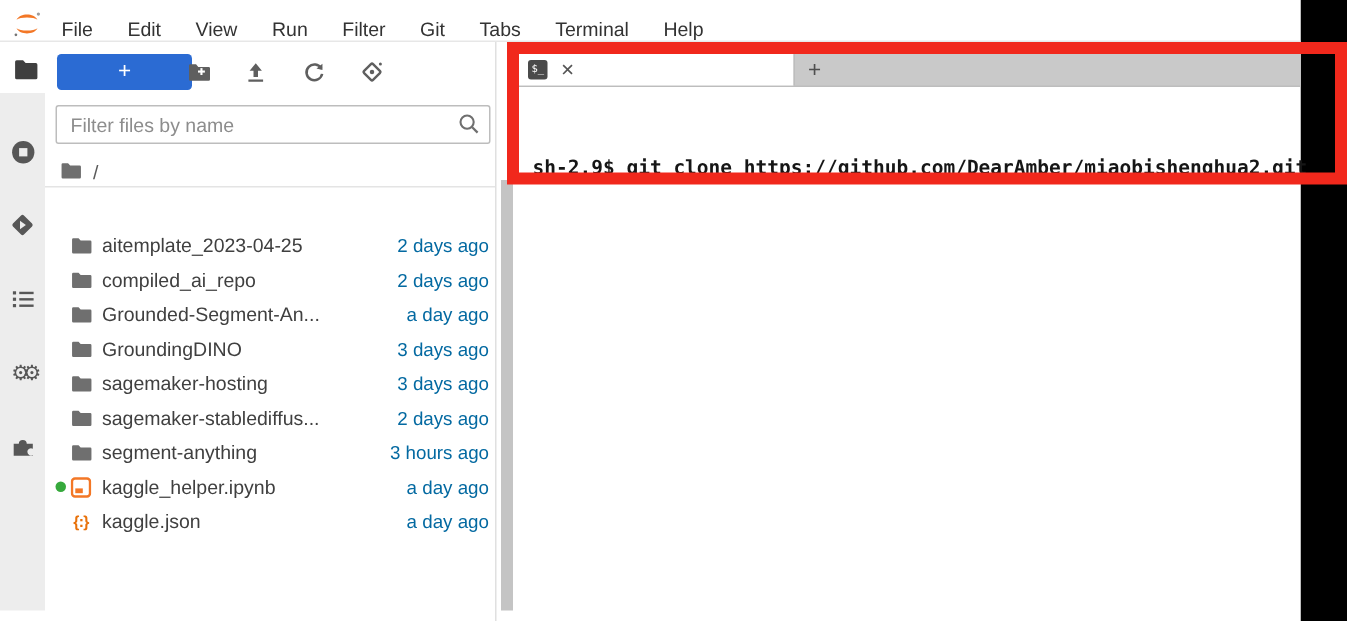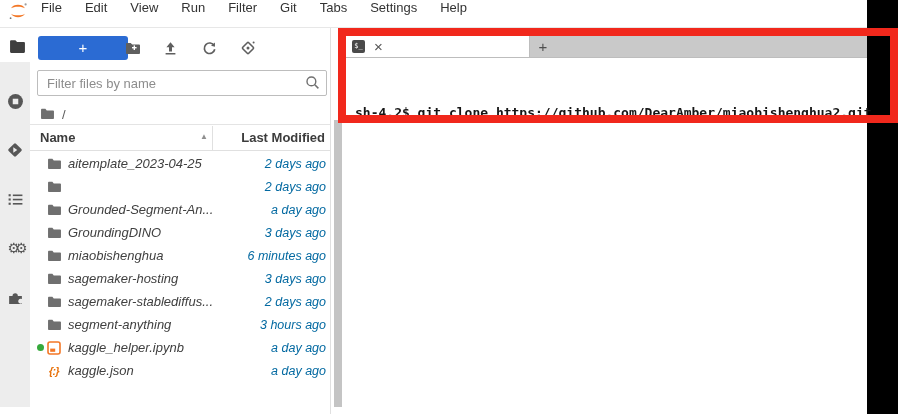--- a/index.html
+++ b/index.html
@@ -4,21 +4,21 @@
 <style>
   * { margin:0; padding:0; box-sizing:border-box; }
   body { font-family:"Liberation Sans","DejaVu Sans",sans-serif; background:#fff; }
   #stage { position:relative; width:898px; height:414px; background:#fff; overflow:hidden; }
 
   
   .black-strip { position:absolute; right:0; top:0; width:31px; height:414px; background:#000; }
 
   
   .menubar { position:absolute; left:0; top:0; width:867px; height:28px; background:#fff;
-             border-bottom:1px solid #e7e7e7; display:flex; align-items:flex-start; }
+             border-bottom:1px solid #e7e7e7; display:flex; align-items:flex-end; }
   .logo { width:22px; height:22px; margin:0 12px 0 7px; }
   .menu-items { display:flex; gap:23px; font-size:13px; color:#333; }
   .menu-items span { cursor:default; }
 
   
   .rail-top-icon { position:absolute; left:9px; top:39px; }
   .rail { position:absolute; left:0; top:62px; width:30px; height:345px; background:#ededed;
           display:flex; flex-direction:column; align-items:center; padding-top:30px; gap:31px; }
   .rail .ricon { width:18px; height:18px; display:flex; align-items:center; justify-content:center; color:#575757; }
 
@@ -36,21 +36,21 @@
   .filter-search { position:absolute; right:7px; top:5px; }
   .crumbs { position:absolute; left:10px; top:76px; height:20px; display:flex; align-items:center; gap:7px;
             font-size:13px; color:#5a5a5a; border:none; }
   .crumb-sep { position:absolute; left:0; top:96px; width:100%; border-bottom:1px solid #e4e4e4; }
   .lhead { position:absolute; left:0; top:97px; width:100%; height:26px; border-bottom:1px solid #e0e0e0;
            font-size:13px; color:#3c3c3c; font-weight:bold; }
   .lhead .hname { position:absolute; left:10px; top:5px; }
   .lhead .hsort { position:absolute; left:170px; top:7px; font-size:8px; color:#8f8f8f; }
   .lhead .hdiv { position:absolute; left:182px; top:1px; height:24px; border-left:1px solid #e0e0e0; }
   .lhead .hmod { position:absolute; right:5px; top:5px; }
-  .rows { position:absolute; left:0; top:124px; width:100%;font-style:italic; }
+  .rows { position:absolute; left:0; top:124px; width:100%; }
   .frow { position:relative; height:23px; display:flex; align-items:center; font-size:13px; color:#404040; cursor:pointer; }
   .frow .slot { width:12px; margin-left:4px; display:flex; justify-content:center; }
   .frow .ficon { width:16px; display:flex; justify-content:center; margin-right:6px; }
   .frow .fname { flex:1; white-space:nowrap; overflow:hidden; }
   .frow .ftime { position:absolute; right:4px; font-size:12.5px; color:#0369a1; }
   .dot-run { width:7px; height:7px; border-radius:50%; background:#36a93c; }
   .jsonic { color:#e8710a; font-weight:bold; font-size:10.5px; letter-spacing:-0.5px; }
 
   
   .splitter { position:absolute; left:334px; top:120px; width:8px; height:287px; background:#c4c4c4; }
@@ -89,21 +89,21 @@
       <circle cx="3.6" cy="18.2" r="0.9" fill="#757575"></circle>
     </svg>
     <div class="menu-items">
         <span>File</span>
         <span>Edit</span>
         <span>View</span>
         <span>Run</span>
         <span>Filter</span>
         <span>Git</span>
         <span>Tabs</span>
-        <span>Settings</span>
+        <span>Terminal</span>
         <span>Help</span>
       </div>
   </div>
 
   <span class="rail-top-icon">
     <svg width="17" height="15" viewBox="0 0 16 14">
         <path d="M1 2 a1 1 0 0 1 1-1 h4 l1.6 1.8 h6.4 a1 1 0 0 1 1 1 V12 a1 1 0 0 1 -1 1 H2 a1 1 0 0 1 -1 -1 Z" fill="#3f3f3f"></path>
       </svg>
   </span>
   <div class="rail">
@@ -179,45 +179,40 @@
     </div>
 
     <div class="crumbs">
       <svg width="15" height="12" viewBox="0 0 16 13">
           <path d="M1 1.8 a.9.9 0 0 1 .9-.9 h3.8 l1.5 1.7 h6.9 a.9.9 0 0 1 .9.9 V11 a.9.9 0 0 1 -.9.9 H1.9 A.9.9 0 0 1 1 11 Z" fill="#6f6f6f"></path>
         </svg>
       <span>/</span>
     </div>
     <div class="crumb-sep"></div>
 
-    <div class="lhead">
-      <span class="hname">Name</span>
-      <span class="hsort">▲</span>
-      <span class="hdiv"></span>
-      <span class="hmod">Last Modified</span>
-    </div>
 
     <div class="rows" id="file-rows">
         <div class="frow">
           <span class="slot"></span>
           <span class="ficon">
             <svg width="15" height="12" viewBox="0 0 16 13">
               <path d="M1 1.8 a.9.9 0 0 1 .9-.9 h3.8 l1.5 1.7 h6.9 a.9.9 0 0 1 .9.9 V11 a.9.9 0 0 1 -.9.9 H1.9 A.9.9 0 0 1 1 11 Z" fill="#6f6f6f"></path>
             </svg>
           </span>
           <span class="fname">aitemplate_2023-04-25</span>
           <span class="ftime">2 days ago</span>
         </div>
         <div class="frow">
           <span class="slot"></span>
           <span class="ficon">
             <svg width="15" height="12" viewBox="0 0 16 13">
               <path d="M1 1.8 a.9.9 0 0 1 .9-.9 h3.8 l1.5 1.7 h6.9 a.9.9 0 0 1 .9.9 V11 a.9.9 0 0 1 -.9.9 H1.9 A.9.9 0 0 1 1 11 Z" fill="#6f6f6f"></path>
             </svg>
           </span>
+          <span class="fname">compiled_ai_repo</span>
           <span class="ftime">2 days ago</span>
         </div>
         <div class="frow">
           <span class="slot"></span>
           <span class="ficon">
             <svg width="15" height="12" viewBox="0 0 16 13">
               <path d="M1 1.8 a.9.9 0 0 1 .9-.9 h3.8 l1.5 1.7 h6.9 a.9.9 0 0 1 .9.9 V11 a.9.9 0 0 1 -.9.9 H1.9 A.9.9 0 0 1 1 11 Z" fill="#6f6f6f"></path>
             </svg>
           </span>
           <span class="fname">Grounded-Segment-An...</span>
@@ -225,30 +220,20 @@
         </div>
         <div class="frow">
           <span class="slot"></span>
           <span class="ficon">
             <svg width="15" height="12" viewBox="0 0 16 13">
               <path d="M1 1.8 a.9.9 0 0 1 .9-.9 h3.8 l1.5 1.7 h6.9 a.9.9 0 0 1 .9.9 V11 a.9.9 0 0 1 -.9.9 H1.9 A.9.9 0 0 1 1 11 Z" fill="#6f6f6f"></path>
             </svg>
           </span>
           <span class="fname">GroundingDINO</span>
           <span class="ftime">3 days ago</span>
-        </div>
-        <div class="frow">
-          <span class="slot"></span>
-          <span class="ficon">
-            <svg width="15" height="12" viewBox="0 0 16 13">
-              <path d="M1 1.8 a.9.9 0 0 1 .9-.9 h3.8 l1.5 1.7 h6.9 a.9.9 0 0 1 .9.9 V11 a.9.9 0 0 1 -.9.9 H1.9 A.9.9 0 0 1 1 11 Z" fill="#6f6f6f"></path>
-            </svg>
-          </span>
-          <span class="fname">miaobishenghua</span>
-          <span class="ftime">6 minutes ago</span>
         </div>
         <div class="frow">
           <span class="slot"></span>
           <span class="ficon">
             <svg width="15" height="12" viewBox="0 0 16 13">
               <path d="M1 1.8 a.9.9 0 0 1 .9-.9 h3.8 l1.5 1.7 h6.9 a.9.9 0 0 1 .9.9 V11 a.9.9 0 0 1 -.9.9 H1.9 A.9.9 0 0 1 1 11 Z" fill="#6f6f6f"></path>
             </svg>
           </span>
           <span class="fname">sagemaker-hosting</span>
           <span class="ftime">3 days ago</span>
@@ -301,19 +286,19 @@
 
   <div class="term">
     <div class="tabbar">
       <div class="tab-active">
         <span class="bash-ic">$_</span>
         <span class="tab-close">×</span>
       </div>
       <div class="tab-plus">+</div>
     </div>
     <div class="tcontent">
-      <div>sh-4.2$ git clone https://github.com/DearAmber/miaobishenghua2.git</div>
+      <div>sh-2.9$ git clone https://github.com/DearAmber/miaobishenghua2.git</div>
     </div>
   </div>
 
   <div class="annotation"></div>
 
 </div>
 
 </body></html>

